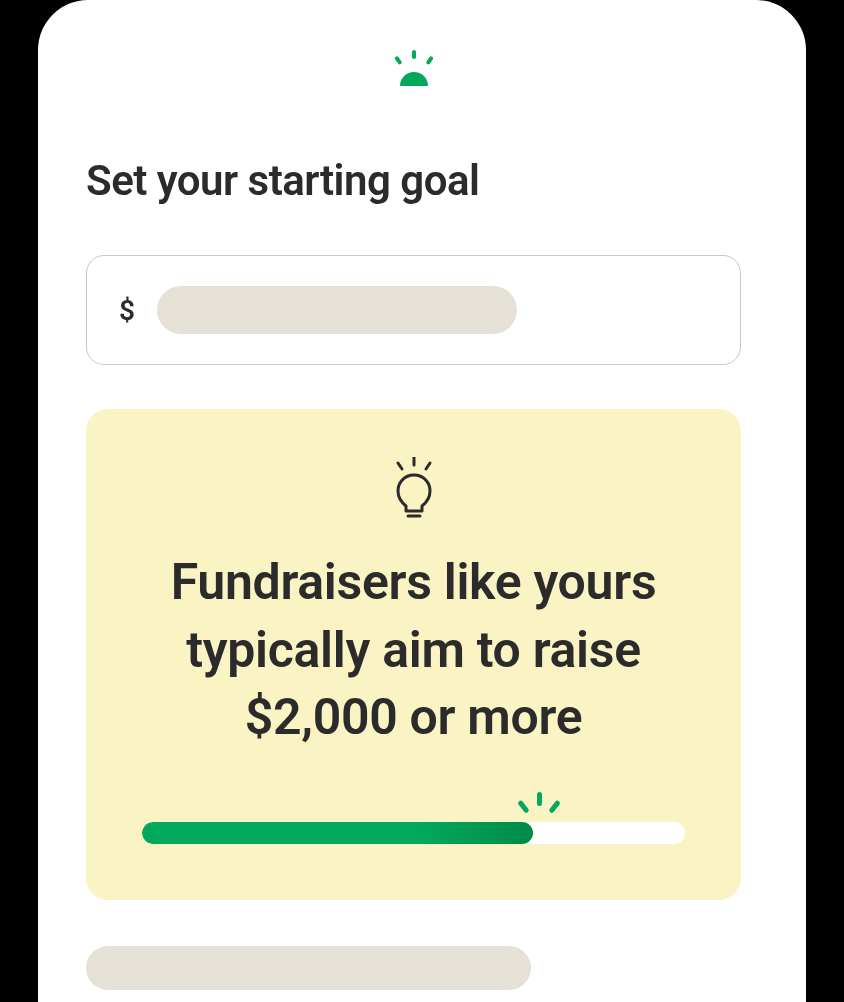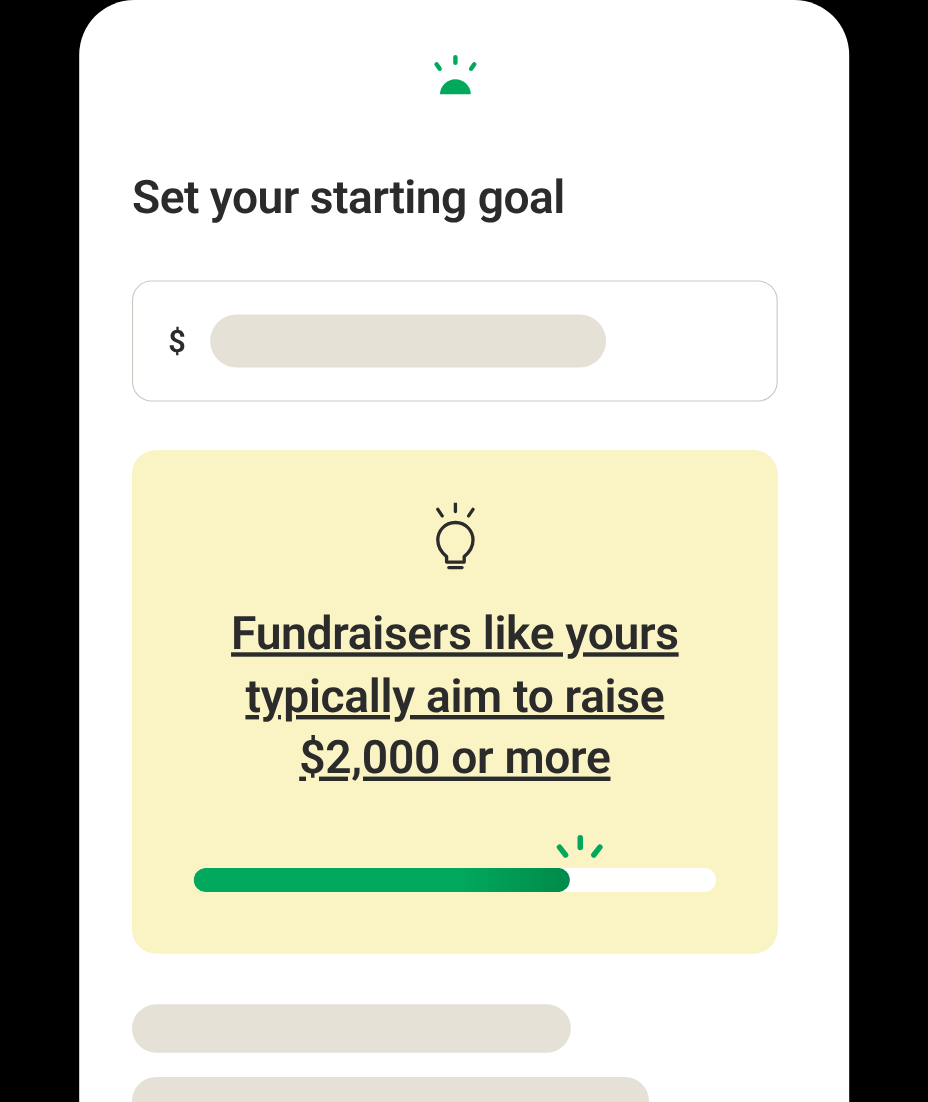--- a/index.html
+++ b/index.html
@@ -11,21 +11,21 @@
     body {
       font-family: -apple-system, BlinkMacSystemFont, 'Segoe UI', Roboto, Helvetica, Arial, sans-serif;
       background: #000;
       width: 844px;
       height: 1002px;
       overflow: hidden;
     }
     
     .phone-frame {
       background: #fff;
-      width: 700px;
+      width: 768px;
       margin: 0 auto;
       border-radius: 50px 50px 0 0;
       padding: 50px 65px 0 48px;
       height: 100%;
       position: relative;
     }
     
     .logo-wrap {
       display: flex;
       justify-content: center;
@@ -77,27 +77,26 @@
       margin-bottom: 46px;
     }
     
     .bulb-wrap {
       display: flex;
       justify-content: center;
       margin-bottom: 30px;
     }
     
     .tip-text {
-      font-size: 42px;
+      font-size: 50px;
       font-weight: 600;
       line-height: 1.35;
       color: #2b2b2b;
       letter-spacing: -0.3px;
       margin-bottom: 42px;
-      text-decoration: underline;
     }
     
     .progress-wrap {
       position: relative;
       padding-top: 28px;
     }
     
     .progress-track {
       background: #fff;
       border-radius: 12px;

